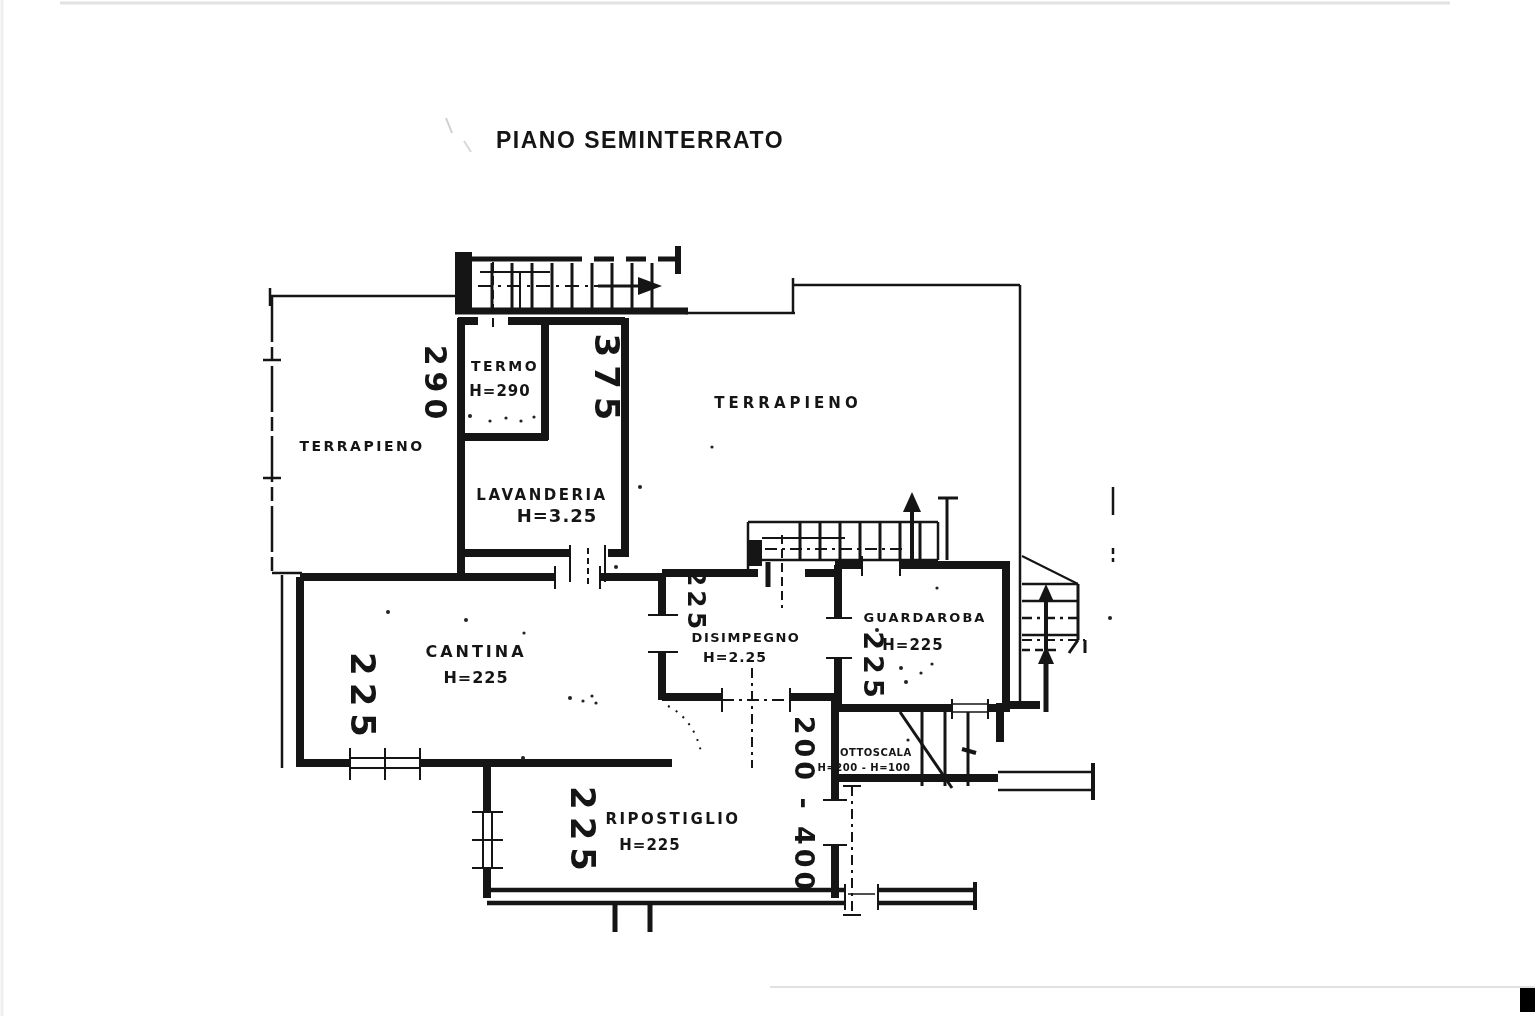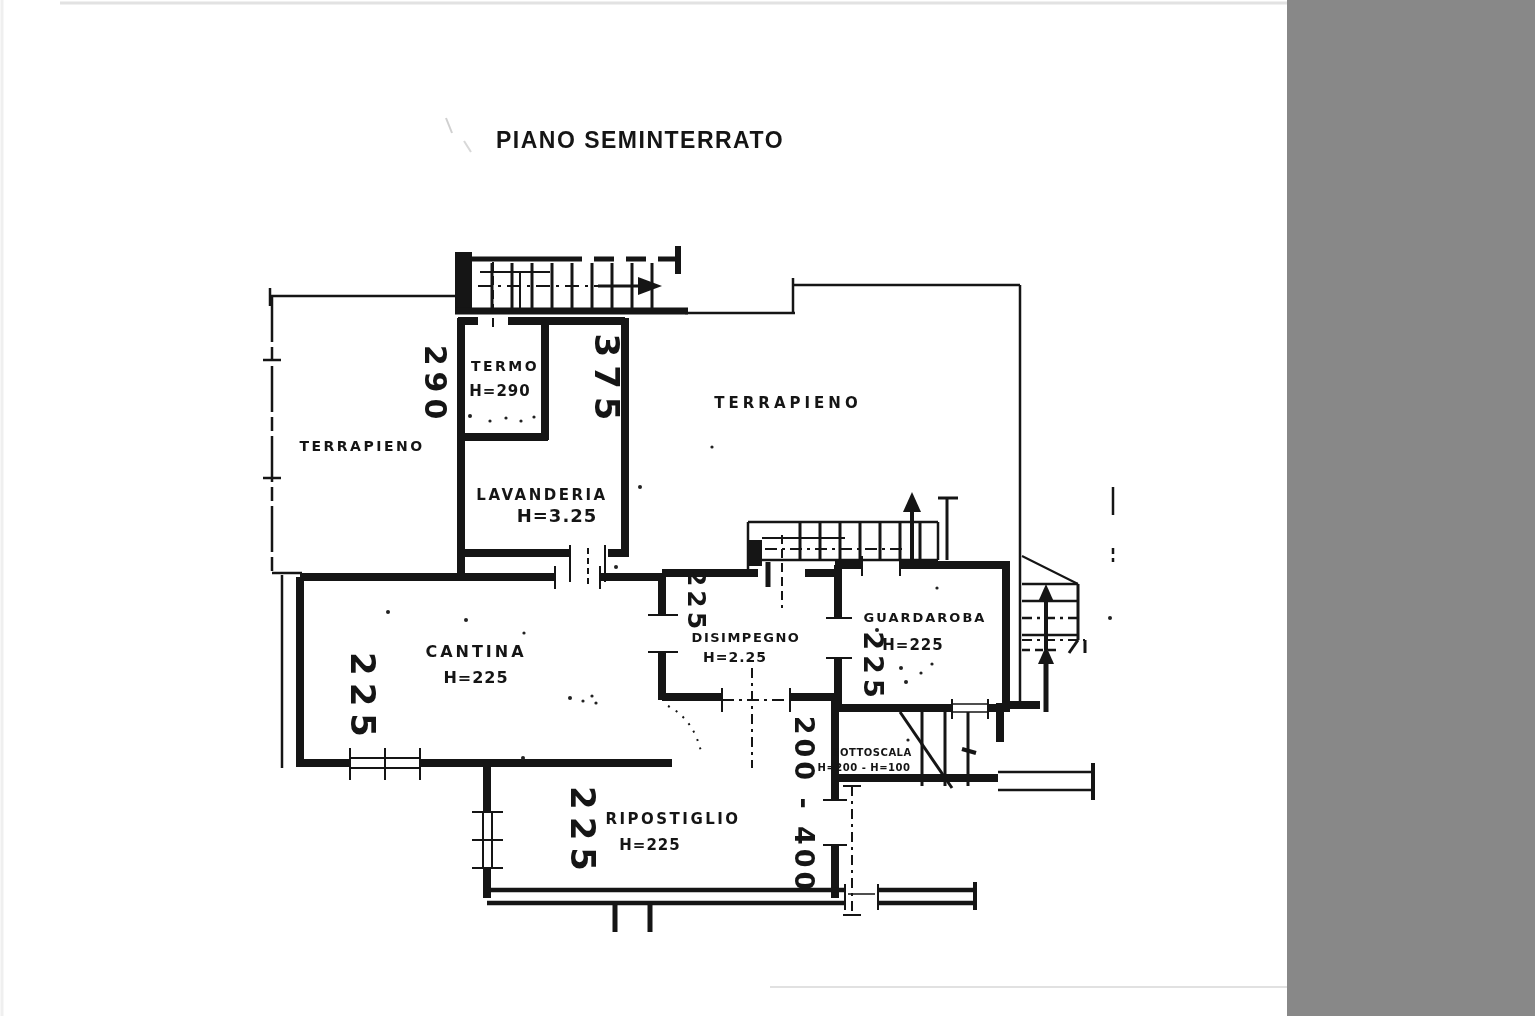--- a/index.html
+++ b/index.html
@@ -1,18 +1,18 @@
 <!DOCTYPE html>
 <html><head>
 <meta charset="utf-8">
 <style>
   html,body{margin:0;padding:0;background:#888;}
   .page{
     position:relative;
-    width:1287px;height:1016px;
+    width:1535px;height:1016px;
     background:#ffffff;
     overflow:hidden;
     font-family:"DejaVu Sans", sans-serif;
   }
   svg{position:absolute;left:0;top:0;}
   text{fill:#151515;font-family:"DejaVu Sans", sans-serif;font-weight:700;}
   .title-text{font-size:23px;letter-spacing:1.5px;font-weight:800;font-family:"Liberation Sans",sans-serif;}
   .room-name{font-size:15px;letter-spacing:2.5px;}
   .room-h{font-size:16px;letter-spacing:1px;}
   .small-note{font-size:10px;letter-spacing:0.5px;}

